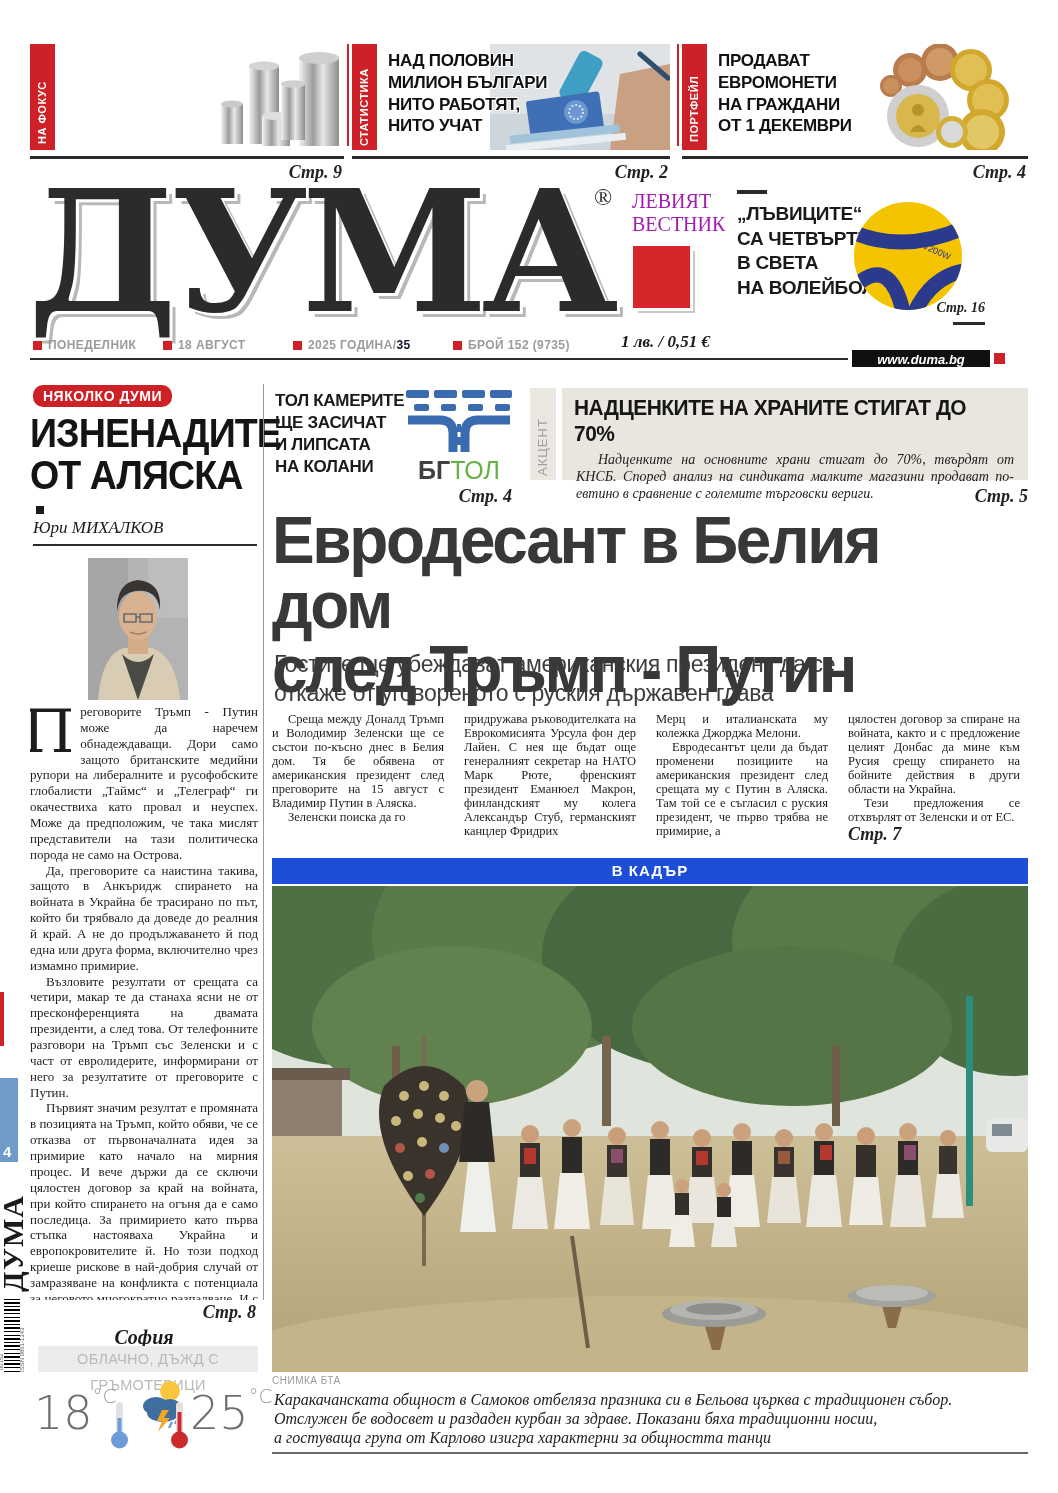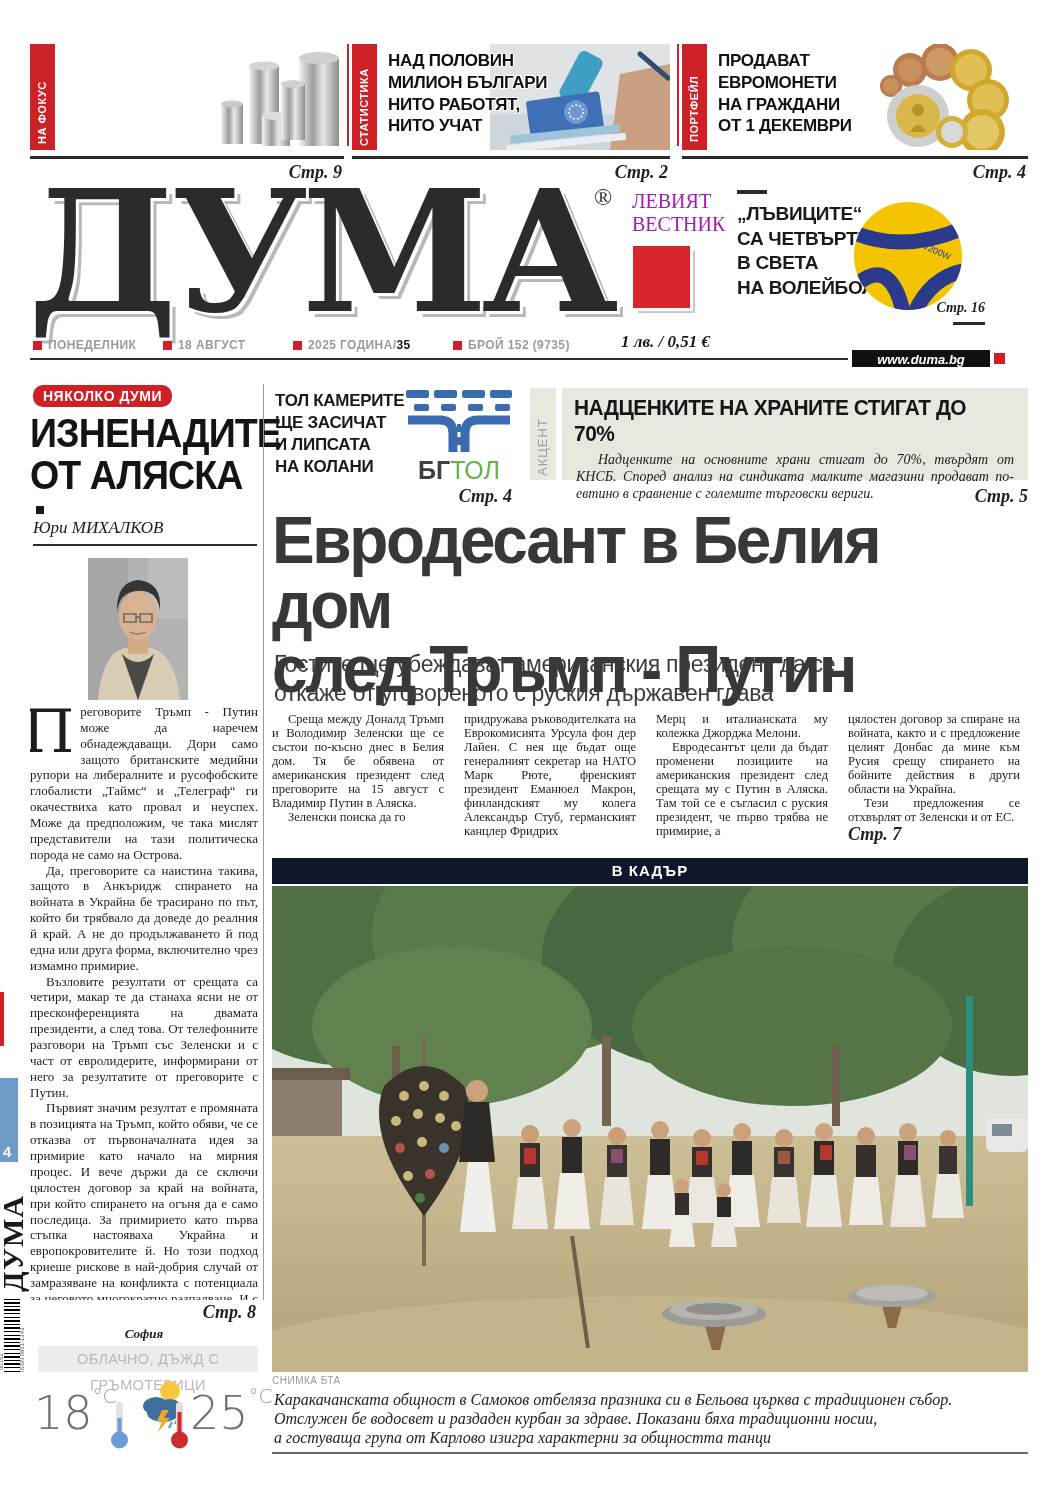--- a/index.html
+++ b/index.html
@@ -209,21 +209,21 @@
     </svg>
   </div>
   <div class="abs body-serif just op" style="left:30px;top:704px;width:228px;height:596px;overflow:hidden;font-size:13px;line-height:1.22;">
     <p class="first"><span class="dropcap">П</span><span>реговорите Тръмп - Путин може да наречем обнадеждаващи. Дори само защото британските медийни рупори на либералните и русофобските глобалисти „Таймс“ и „Телеграф“ ги окачествиха като провал и неуспех. Може да предположим, че така мислят представители на тази политическа порода не само на Острова.</span></p>
     <p>Да, преговорите са наистина такива, защото в Анкъридж спирането на войната в Украйна бе трасирано по път, който би трябвало да доведе до реалния й край. А не до продължаването й под една или друга форма, включително чрез измамно примирие.</p>
     <p>Възловите резултати от срещата са четири, макар те да станаха ясни не от пресконференцията на двамата президенти, а след това. От телефонните разговори на Тръмп със Зеленски и с част от евролидерите, информирани от него за резултатите от преговорите с Путин.</p>
     <p>Първият значим резултат е промяната в позицията на Тръмп, който обяви, че се отказва от първоначалната идея за примирие като начало на мирния процес. И вече държи да се сключи цялостен договор за край на войната, при който спирането на огъня да е само последица. За примирието като първа стъпка настояваха Украйна и европокровителите й. Но този подход криеше рискове в най-добрия случай от замразяване на конфликта с потенциала за неговото многократно разпалване. И с вероятността изобщо да не се стигне до договор за неговия край.</p>
   </div>
   <div class="abs pageref" style="left:180px;top:1302px;width:76px;text-align:right;">Стр. 8</div>
 
-  <div class="abs serif bold" style="left:30px;top:1326px;width:228px;text-align:center;font-style:italic;font-size:13px;">София</div>
+  <div class="abs serif bold" style="left:30px;top:1326px;width:228px;text-align:center;font-style:italic;font-size:20px;">София</div>
   <div class="abs" style="left:38px;top:1346px;width:220px;height:26px;background:#ececec;text-align:center;">
     <span style="color:#b9b9b9;font-size:14.5px;line-height:26px;letter-spacing:.3px;">ОБЛАЧНО, ДЪЖД С ГРЪМОТЕВИЦИ</span>
   </div>
   <div class="abs" style="left:30px;top:1378px;width:230px;height:80px;">
     <span class="abs" style="left:4px;top:6px;font-size:46px;font-weight:200;color:#6f6f6f;font-family:'DejaVu Sans',sans-serif;"><span>18</span><span style="font-size:20px;vertical-align:26px;color:#9a9a9a;">°C</span></span>
     <span class="abs" style="left:160px;top:6px;font-size:46px;font-weight:200;color:#6f6f6f;font-family:'DejaVu Sans',sans-serif;"><span>25</span><span style="font-size:20px;vertical-align:26px;color:#9a9a9a;">°C</span></span>
     <span class="abs" style="left:78px;top:22px;">
       <svg width="22" height="50" viewBox="0 0 22 50">
           <rect x="8" y="2" width="7" height="34" rx="3.5" fill="#dfe3e8"></rect>
           <rect x="9.5" y="18" width="4" height="18" fill="#6d9bd8"></rect>
@@ -309,21 +309,21 @@
   <div class="abs body-serif just cols" style="left:656px;top:712px;width:172px;height:146px;overflow:hidden;font-size:12.5px;line-height:1.12;">
     <p class="noind">Мерц и италианската му колежка Джорджа Мелони.</p>
     <p>Евродесантът цели да бъдат променени позициите на американския президент след срещата му с Путин в Аляска. Там той се е съгласил с руския президент, че първо трябва не примирие, а</p>
   </div>
   <div class="abs body-serif just cols" style="left:848px;top:712px;width:172px;height:146px;overflow:hidden;font-size:12.5px;line-height:1.12;">
     <p class="noind">цялостен договор за спиране на войната, както и с предложение целият Донбас да мине към Русия срещу спирането на бойните действия в други области на Украйна.</p>
     <p>Тези предложения се отхвърлят от Зеленски и от ЕС.</p>
     <p class="noind pageref" style="">Стр. 7</p>
   </div>
 
-  <div class="abs" style="left:272px;top:858px;width:756px;height:26px;background:#0f172a;text-align:center;">
+  <div class="abs" style="left:272px;top:858px;width:756px;height:26px;background:#1d4ed8;text-align:center;">
     <span style="color:#fff;font-weight:bold;font-size:15px;line-height:26px;letter-spacing:1px;">В КАДЪР</span>
   </div>
   <div class="abs" style="left:272px;top:886px;width:756px;height:486px;">
     <svg width="756" height="486" viewBox="0 0 756 486">
       <defs>
         <linearGradient id="ground" x1="0" y1="0" x2="0" y2="1">
             <stop offset="0" stop-color="#cdbf97"></stop>
             <stop offset="1" stop-color="#b3a277"></stop>
           </linearGradient>
       </defs>

